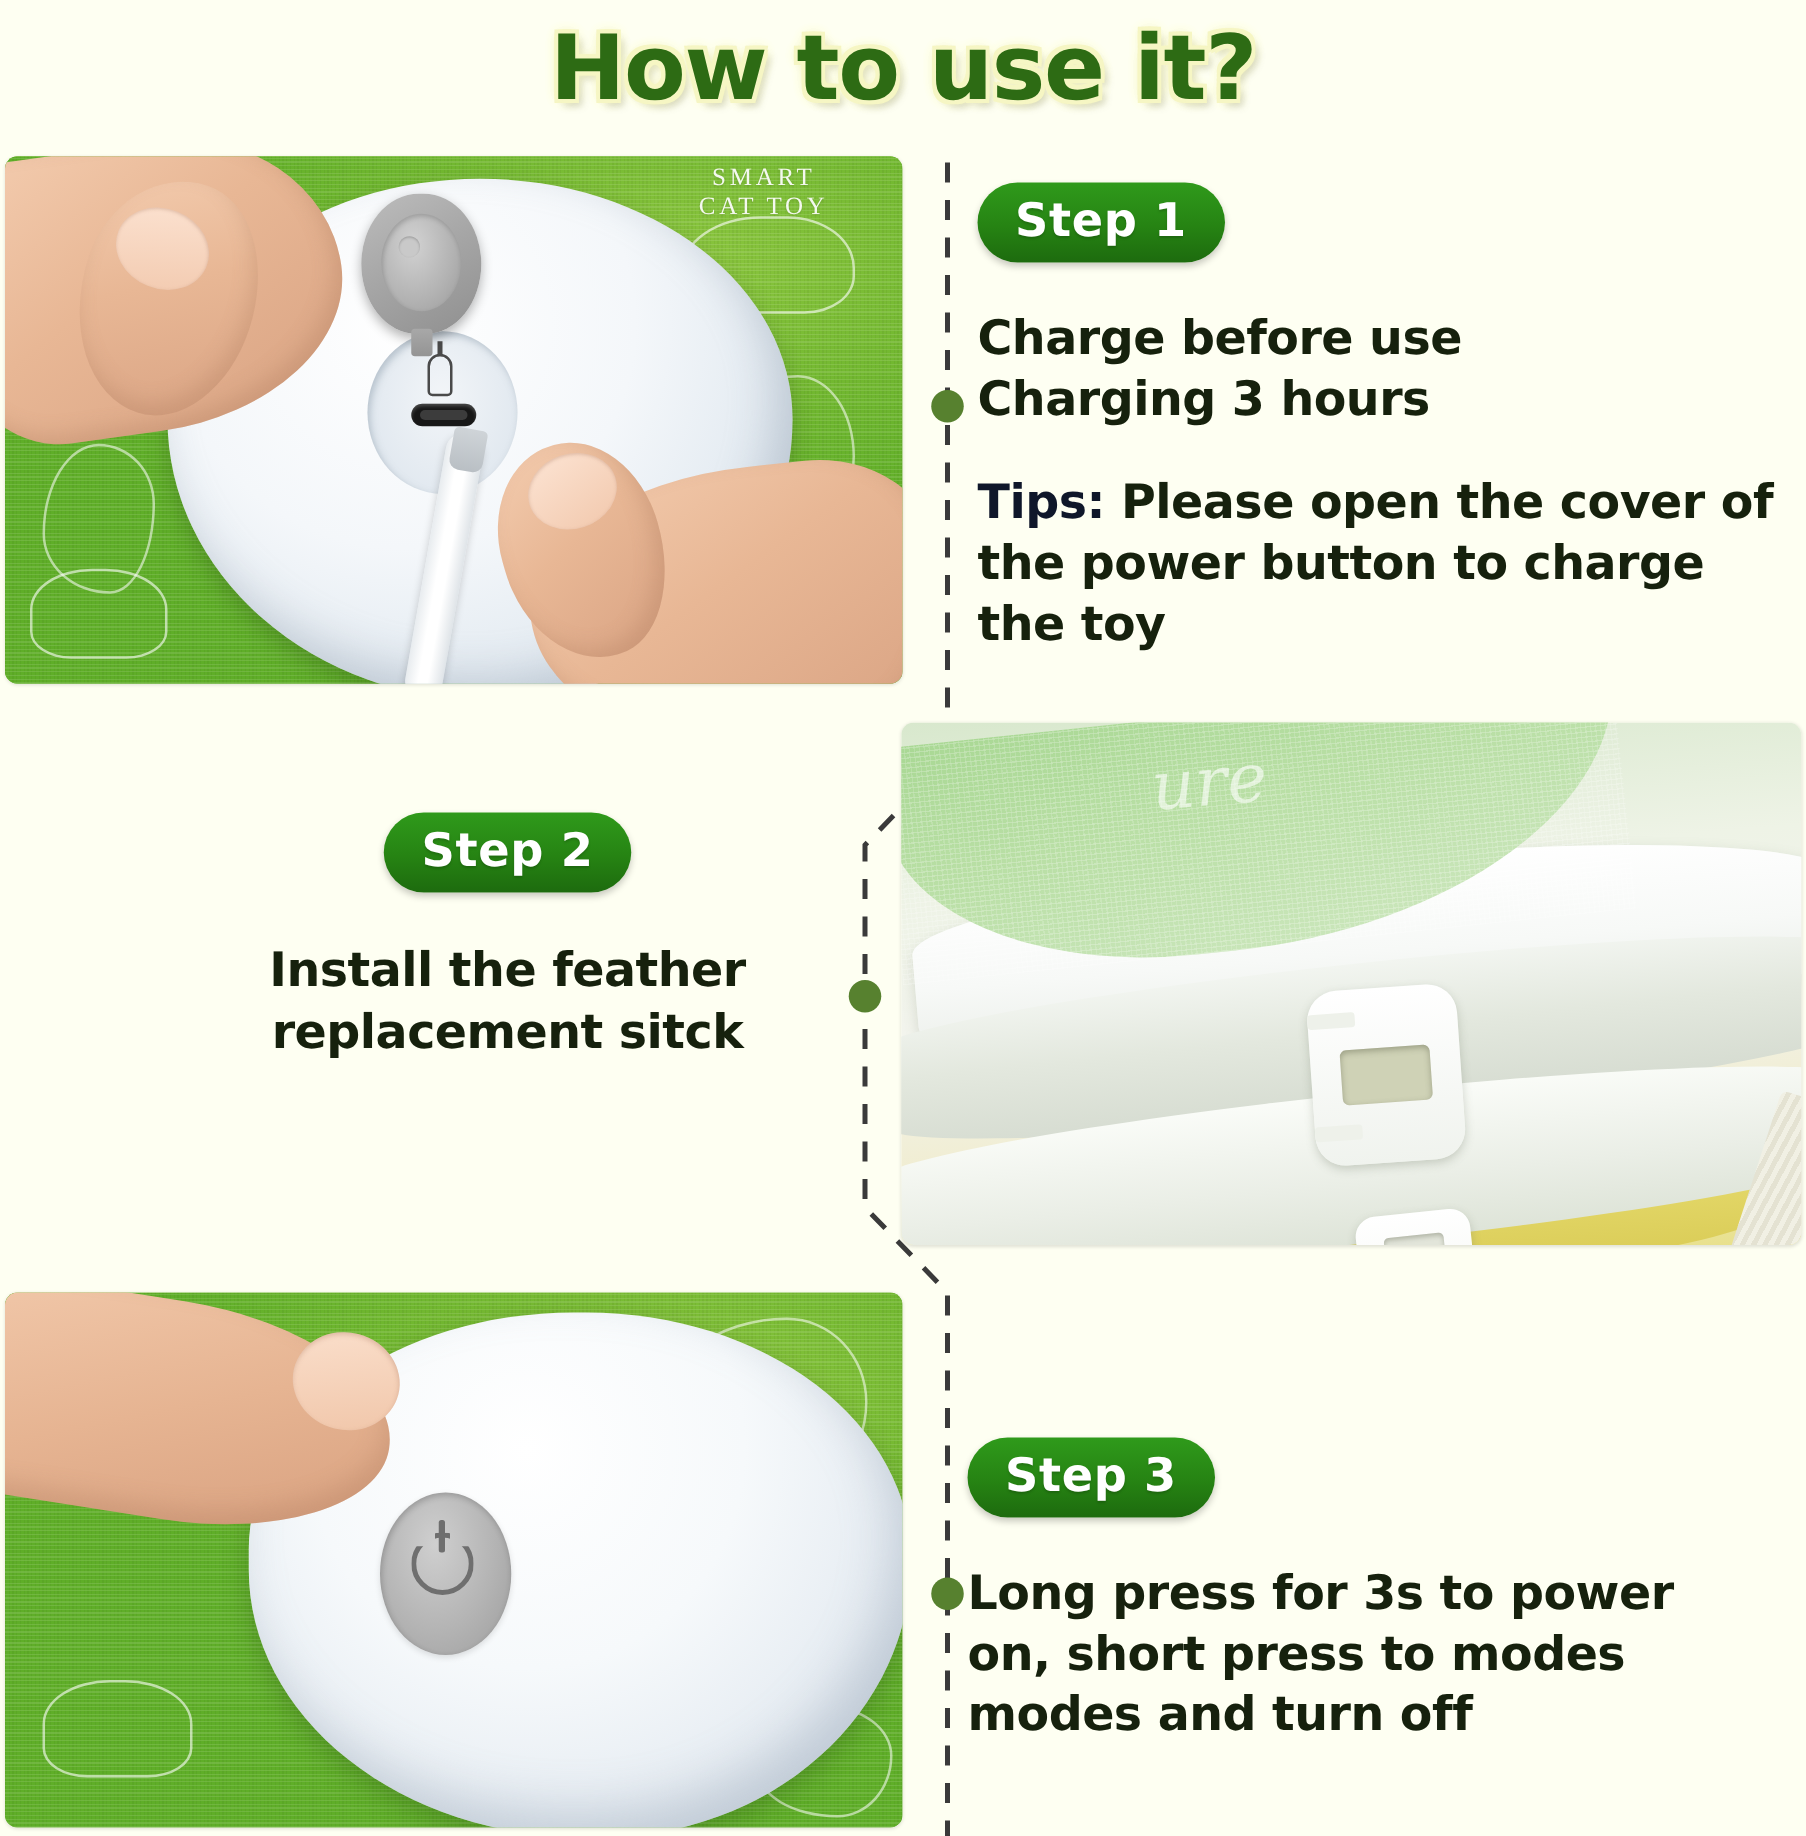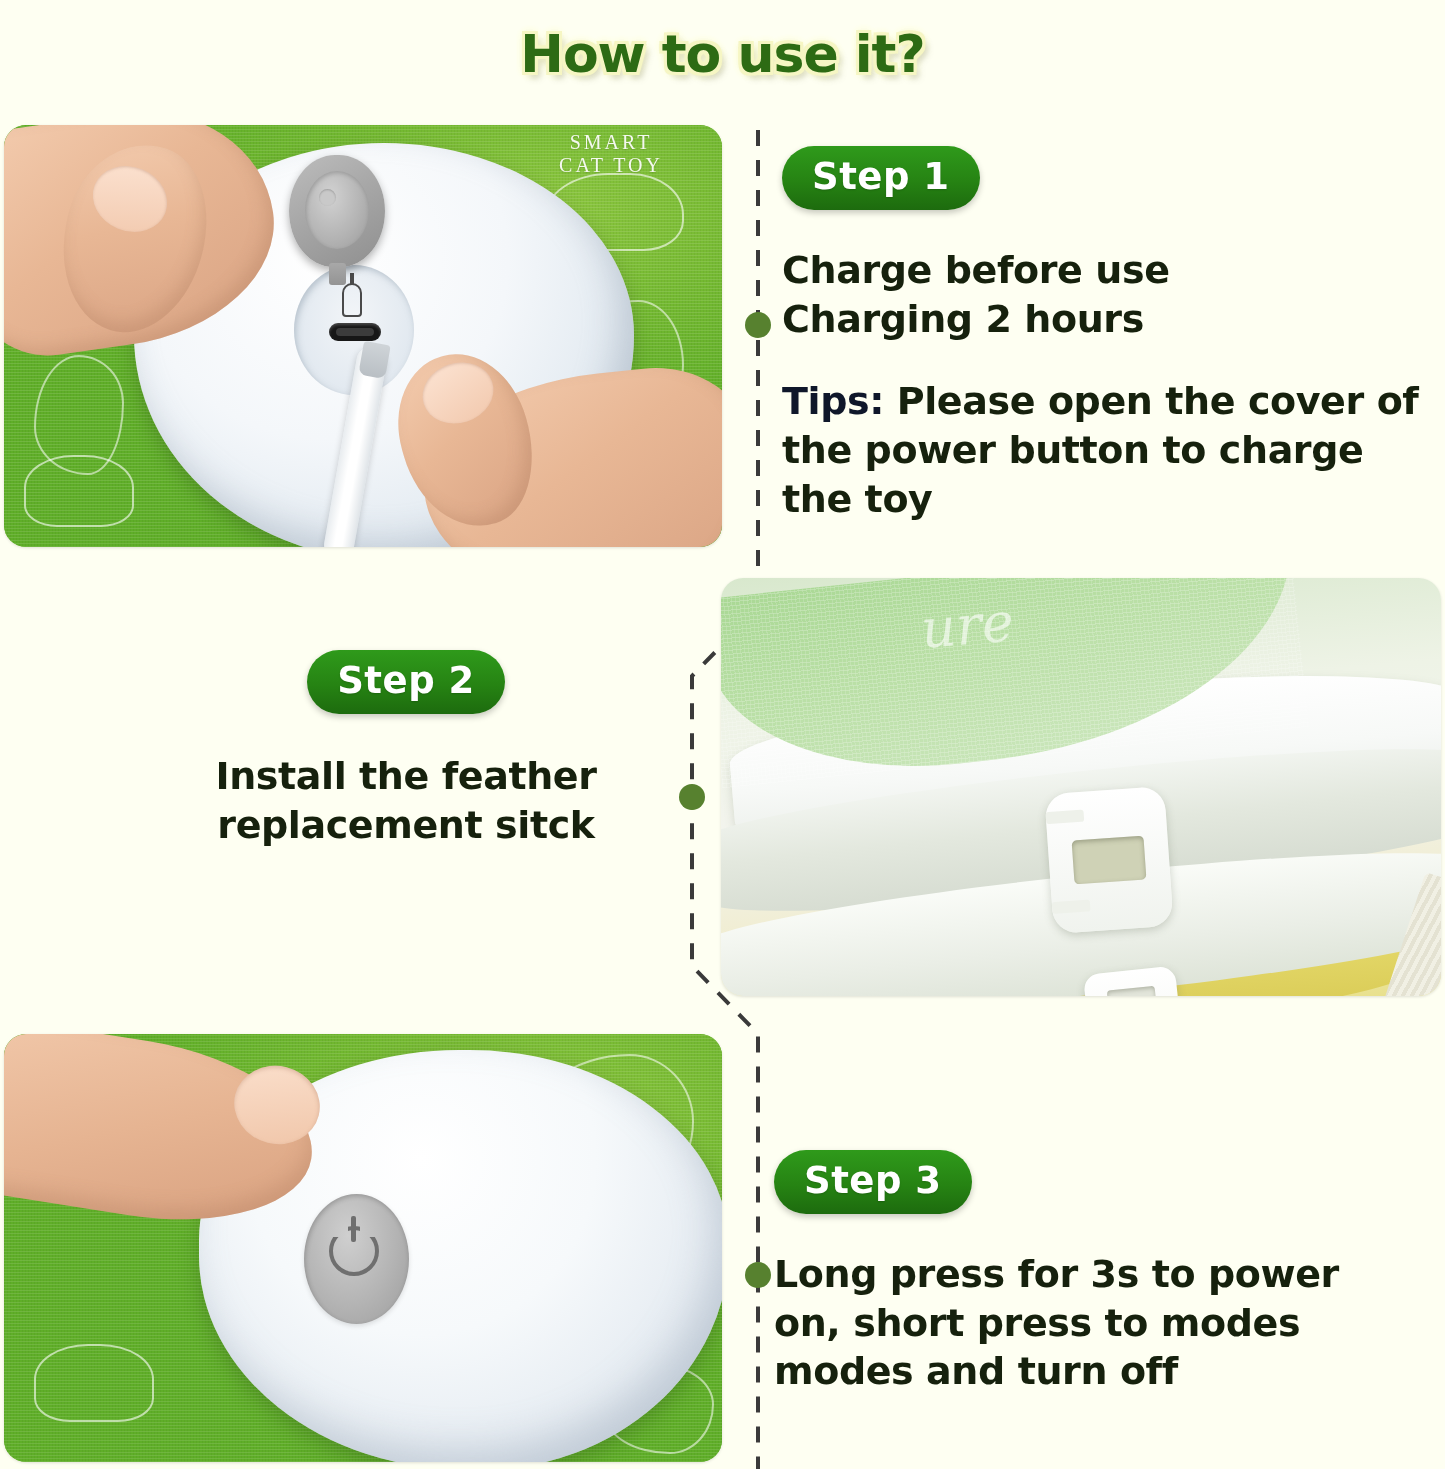--- a/index.html
+++ b/index.html
@@ -10,21 +10,21 @@
     position:relative;
     overflow:hidden;
   }
 
   
   .title-wrap{
     position:absolute; left:0; top:4px; width:1445px; height:100px;
     display:flex; align-items:center; justify-content:center;
   }
   .title{
-    font-size:52px; font-weight:bold; letter-spacing:-1px;
+    font-size:72px; font-weight:bold; letter-spacing:-1px;
     color:#2d6b14;
     font-family:"DejaVu Sans", sans-serif;
     text-shadow:
        0 0 10px #f6f6c4, 0 0 10px #f6f6c4,
        3px 0 0 #f6f6c4, -3px 0 0 #f6f6c4,
        0 3px 0 #f6f6c4, 0 -3px 0 #f6f6c4,
        3px 3px 0 #f6f6c4, -3px -3px 0 #f6f6c4,
        3px -3px 0 #f6f6c4, -3px 3px 0 #f6f6c4,
        5px 6px 6px rgba(120,120,80,.35);
   }
@@ -32,21 +32,21 @@
   
   .connector{ position:absolute; left:0; top:0; width:1445px; height:1469px; pointer-events:none; }
 
   .dot{
     position:absolute; width:26px; height:26px; border-radius:50%;
     background:#57812f; z-index:5;
   }
 
   
   .photo{
-    position:absolute; border-radius:22px; overflow:hidden;
+    position:absolute; border-radius:10px; overflow:hidden;
     box-shadow:0 1px 3px rgba(0,0,0,.12);
   }
   .ph1{ left:4px;   top:125px;  width:718px; height:422px; }
   .ph2{ left:721px; top:578px;  width:720px; height:418px; }
   .ph3{ left:4px;   top:1034px; width:718px; height:428px; }
 
   
   .fabric-green{
     position:absolute; inset:0;
     background:
@@ -366,21 +366,21 @@
     <div class="p3-power-bar"></div>
   </div>
   <div class="p3-finger"></div>
   <div class="p3-nail"></div>
 </div>
 
 <div class="s1">
   <div class="badge">Step 1</div>
   <div class="body-text b1">
     <div>Charge before use</div>
-    <div>Charging 2 hours</div>
+    <div>Charging 3 hours</div>
   </div>
   <div class="body-text b2">
     <span class="tips-label">Tips:</span><span> Please open the cover of the power button to charge the toy</span>
   </div>
 </div>
 
 <div class="s2">
   <div class="badge">Step 2</div>
   <div class="body-text b1">
     <div>Install the feather</div>

